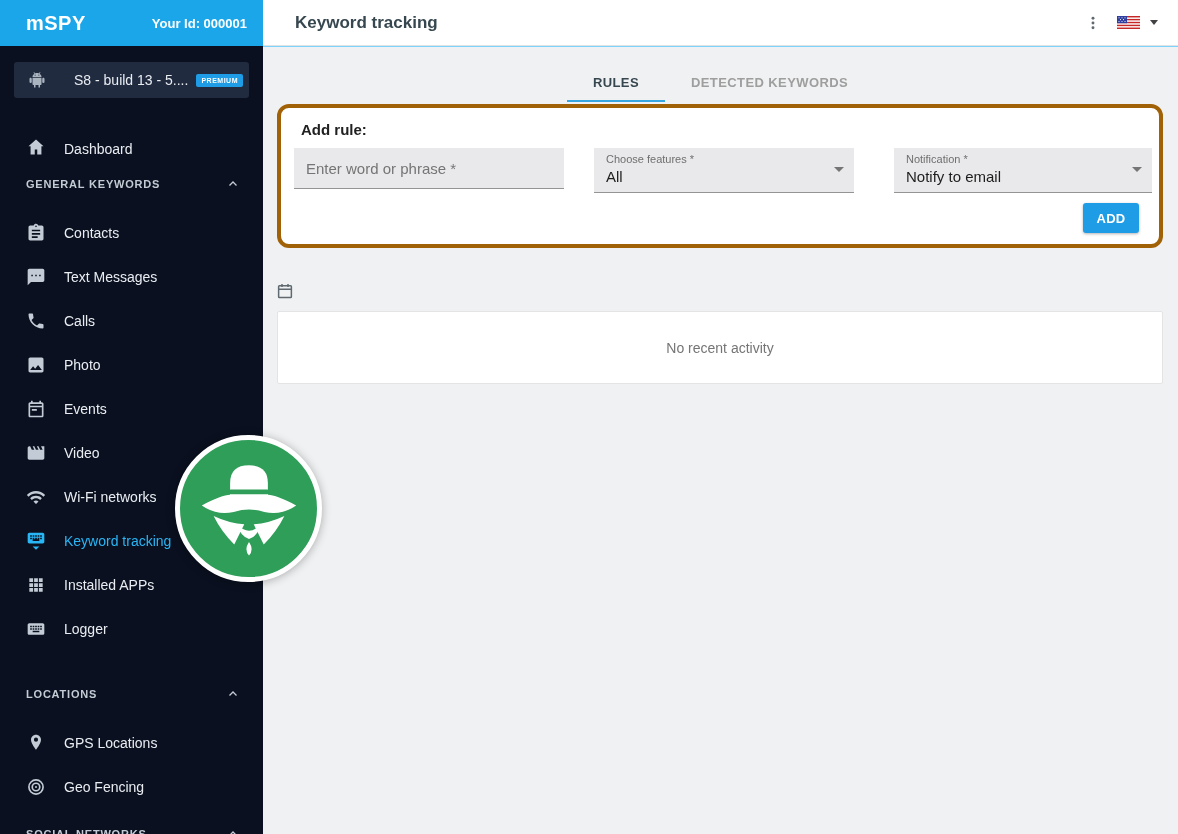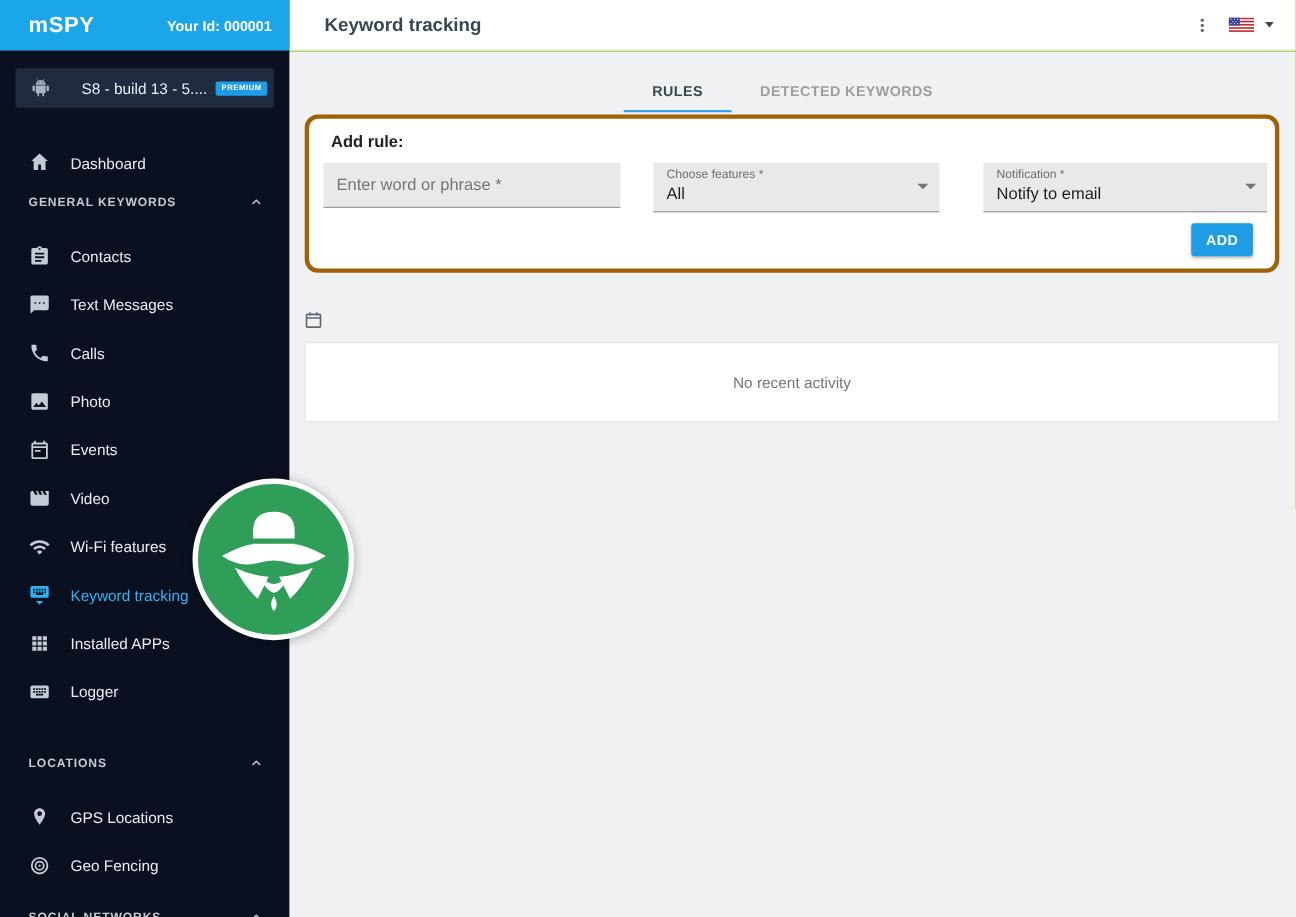--- a/index.html
+++ b/index.html
@@ -1,18 +1,18 @@
 <!DOCTYPE html>
 <html><head>
 <meta charset="utf-8">
 <style>
   * { margin:0; padding:0; box-sizing:border-box; }
   html,body { background:#d8d8d8; }
   body { font-family:"Liberation Sans","DejaVu Sans",sans-serif; }
-  #app { position:relative; width:1178px; height:834px; background:#84cc16; overflow:hidden; margin:0 auto; }
+  #app { position:relative; width:1178px; height:834px; background:#7dd3fc; overflow:hidden; margin:0 auto; }
 
   
   .sidebar { position:absolute; left:0; top:0; width:263px; height:834px; background:#0a101f; overflow:hidden; z-index:2; }
   .side-header { height:46px; background:#1ba6e9; display:flex; align-items:center; justify-content:space-between; padding:0 16px 0 26px; }
   .logo { color:#fff; font-size:20px; font-weight:800; letter-spacing:0.5px; }
   .user-id { color:#fff; font-size:13px; font-weight:700; }
   .device-box { margin:16px 14px 0 14px; height:36px; background:#202b40; border-radius:3px; display:flex; align-items:center; padding:0 8px 0 14px; cursor:pointer; }
   .device-icon { width:18px; height:18px; color:#aab4bf; flex:0 0 auto; }
   .device-name { color:#e9edf2; font-size:14px; margin-left:28px; white-space:nowrap; }
   .premium-badge { background:#1e9ce6; color:#fff; font-size:7px; font-weight:700; letter-spacing:0.5px; border-radius:2px; padding:3px 5px; margin-left:8px; }
@@ -133,21 +133,21 @@
       <svg class="s-icon" viewBox="0 0 24 24" fill="currentColor">
           <path d="M18 4l2 4h-3l-2-4h-2l2 4h-3l-2-4H8l2 4H7L5 4H4c-1.1 0-2 .9-2 2v12c0 1.1.9 2 2 2h16c1.1 0 2-.9 2-2V4h-4z"></path>
         </svg>
       <span>Video</span>
     </div>
 
     <div class="side-item">
       <svg class="s-icon" viewBox="0 0 24 24" fill="currentColor">
           <path d="M1 9.5l2.1 2.1c4.9-4.9 12.9-4.9 17.8 0L23 9.5C16.9 3.4 7.1 3.4 1 9.5zm8 8l3 3 3-3c-1.65-1.66-4.34-1.66-6 0zm-4-4l2 2c2.76-2.76 7.24-2.76 10 0l2-2c-3.86-3.86-10.13-3.86-14 0z"></path>
         </svg>
-      <span>Wi-Fi features</span>
+      <span>Wi-Fi networks</span>
     </div>
 
     <div class="side-item active">
       <svg class="s-icon" viewBox="0 0 24 24" fill="currentColor">
           <path d="M20 2H4c-1.1 0-2 .9-2 2v9c0 1.1.9 2 2 2h16c1.1 0 2-.9 2-2V4c0-1.1-.9-2-2-2zM11 5h2v2h-2V5zm0 3h2v2h-2V8zM8 5h2v2H8V5zm0 3h2v2H8V8zM7 10H5V8h2v2zm0-3H5V5h2v2zm9 5H8v-2h8v2zm0-2h-2V8h2v2zm0-3h-2V5h2v2zm3 3h-2V8h2v2zm0-3h-2V5h2v2zM12 22.5l-4-4h8l-4 4z"></path>
         </svg>
       <span>Keyword tracking</span>
     </div>
 
     <div class="side-item">

